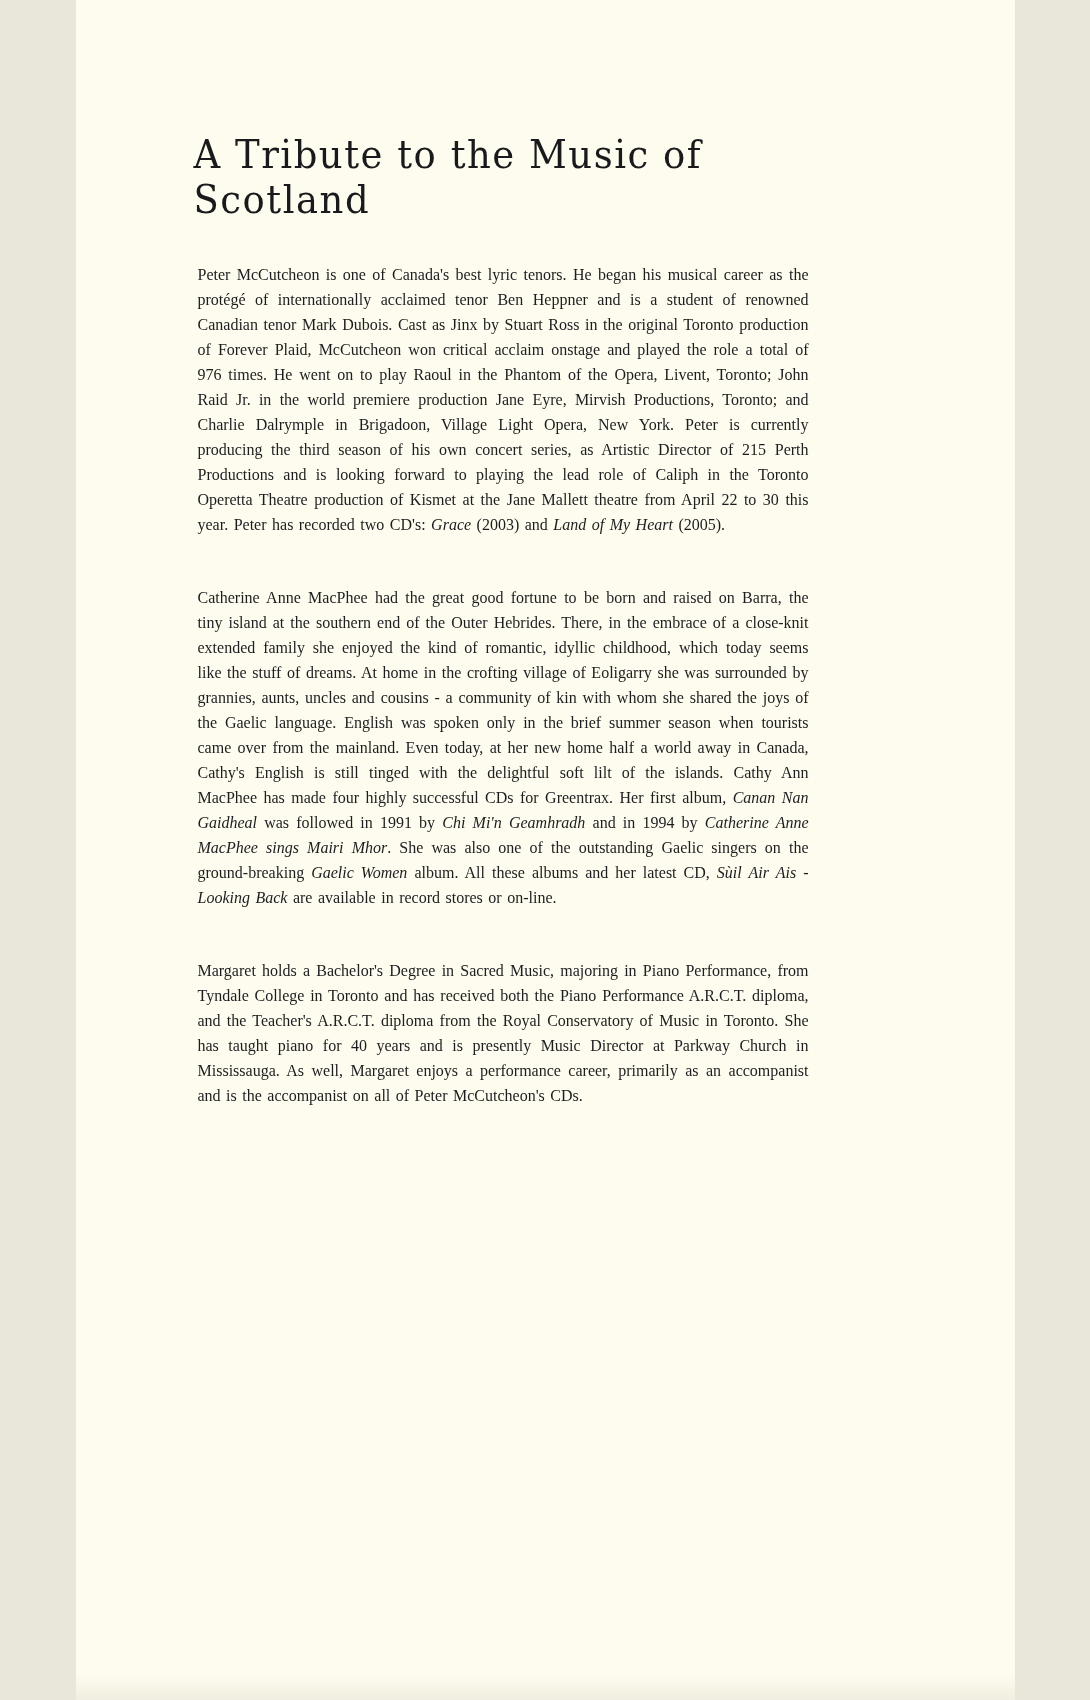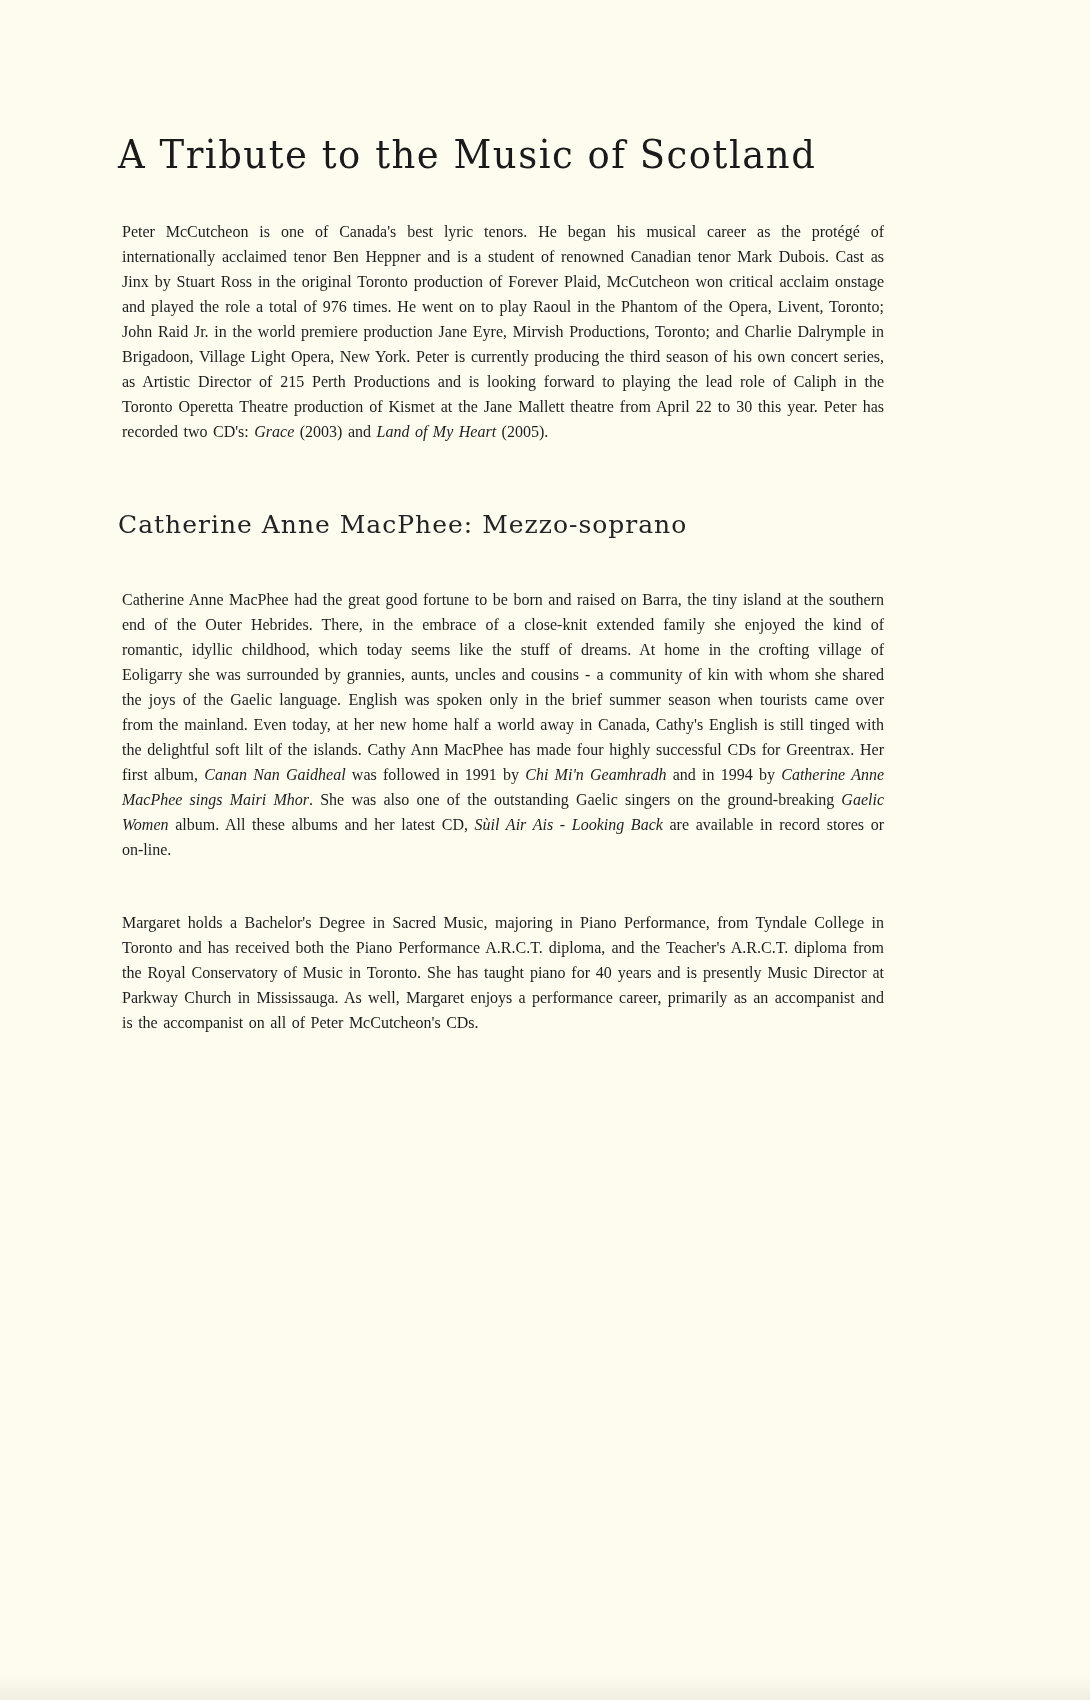--- a/index.html
+++ b/index.html
@@ -2,21 +2,21 @@
 <html><head>
 <meta charset="utf-8">
 <style>
   html, body {
     margin: 0;
     padding: 0;
     background: #e9e7da;
   }
   .page {
     position: relative;
-    width: 1090px;
+    width: 939px;
     height: 1700px;
     margin: 0 auto;
     background: #fdfcee;
     color: #1c1c1f;
     overflow: hidden;
     box-sizing: border-box;
     padding: 0 202px 0 118px;
     font-family: "Liberation Serif", serif;
   }
   
@@ -66,21 +66,20 @@
 
 <div class="page">
 
   <h1 class="doc-title">A Tribute to the Music of Scotland</h1>
 
   <section>
     <p class="bio"><span>Peter McCutcheon is one of Canada's best lyric tenors. He began his musical career as the protégé of internationally acclaimed tenor Ben Heppner and is a student of renowned Canadian tenor Mark Dubois. Cast as Jinx by Stuart Ross in the original Toronto production of Forever Plaid, McCutcheon won critical acclaim onstage and played the role a total of 976 times. He went on to play Raoul in the Phantom of the Opera, Livent, Toronto; John Raid Jr. in the world premiere production Jane Eyre, Mirvish Productions, Toronto; and Charlie Dalrymple in Brigadoon, Village Light Opera, New York.  Peter is currently producing the third season of his own concert series, as Artistic Director of 215 Perth Productions and is looking forward to playing the lead role of Caliph in the Toronto Operetta Theatre production of Kismet at the Jane Mallett theatre from April 22 to 30 this year.  Peter has recorded two CD's: </span><i>Grace</i><span> (2003) and </span><i>Land of My Heart</i><span> (2005).</span></p>
   </section>
 
   <section>
-    <h2 class="section-heading">Catherine Anne MacPhee: Mezzo-soprano</h2>
     <p class="bio"><span>Catherine Anne MacPhee had the great good fortune to be born and raised on Barra, the tiny island at the southern end of the Outer Hebrides. There, in the embrace of a close-knit extended family she enjoyed the kind of romantic, idyllic childhood, which today seems like the stuff of dreams. At home in the crofting village of Eoligarry she was surrounded by grannies, aunts, uncles and cousins - a community of kin with whom she shared the joys of the Gaelic language. English was spoken only in the brief summer season when tourists came over from the mainland. Even today, at her new home half a world away in Canada, Cathy's English is still tinged with the delightful soft lilt of the islands.  Cathy Ann MacPhee has made four highly successful CDs for Greentrax. Her first album, </span><i>Canan Nan Gaidheal</i><span> was followed in 1991 by </span><i>Chi Mi'n Geamhradh</i><span> and in 1994 by </span><i>Catherine Anne MacPhee sings Mairi Mhor</i><span>. She was also one of the outstanding Gaelic singers on the ground-breaking </span><i>Gaelic Women</i><span> album. All these albums and her latest CD, </span><i>Sùil Air Ais - Looking Back</i><span> are available in record stores or on-line.</span></p>
   </section>
 
   <section>
     <p class="bio"><span>Margaret holds a Bachelor's Degree in Sacred Music, majoring in Piano Performance, from Tyndale College in Toronto and has received both the Piano Performance A.R.C.T. diploma, and the Teacher's A.R.C.T. diploma from the Royal Conservatory of Music in Toronto.  She has taught piano for 40 years and is presently Music Director at Parkway Church in Mississauga.  As well, Margaret enjoys a performance career, primarily as an accompanist and is the accompanist on all of Peter McCutcheon's CDs.</span></p>
   </section>
 
 </div>
 
 </body></html>

